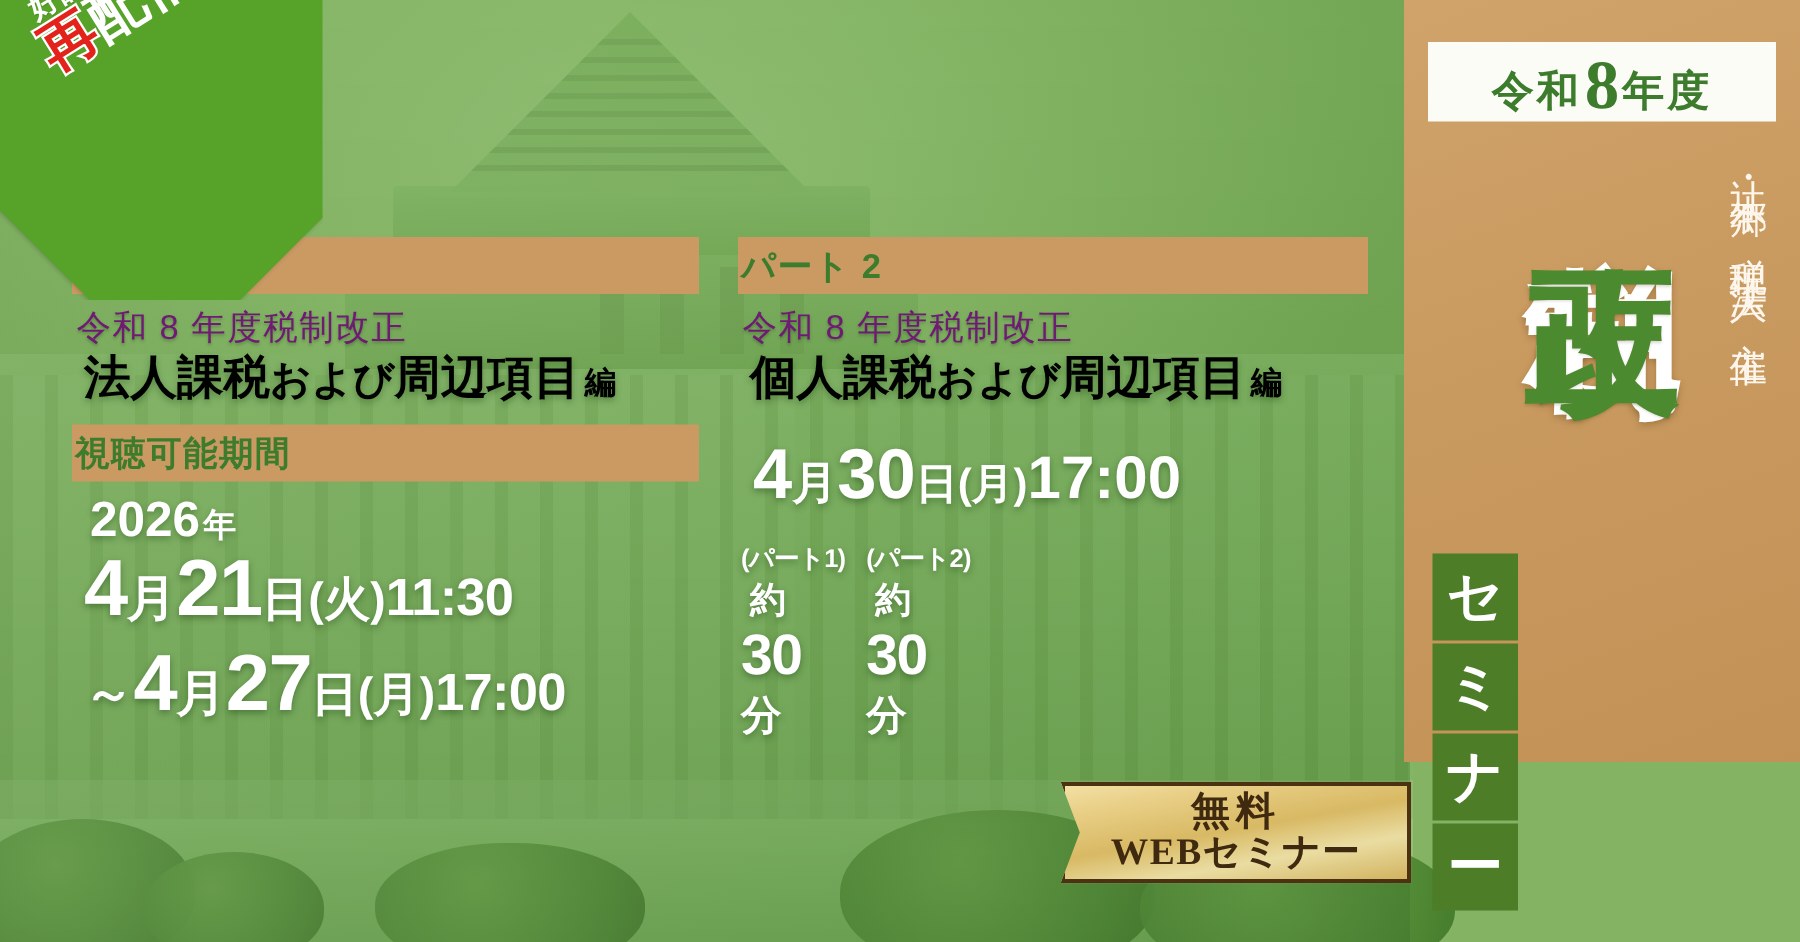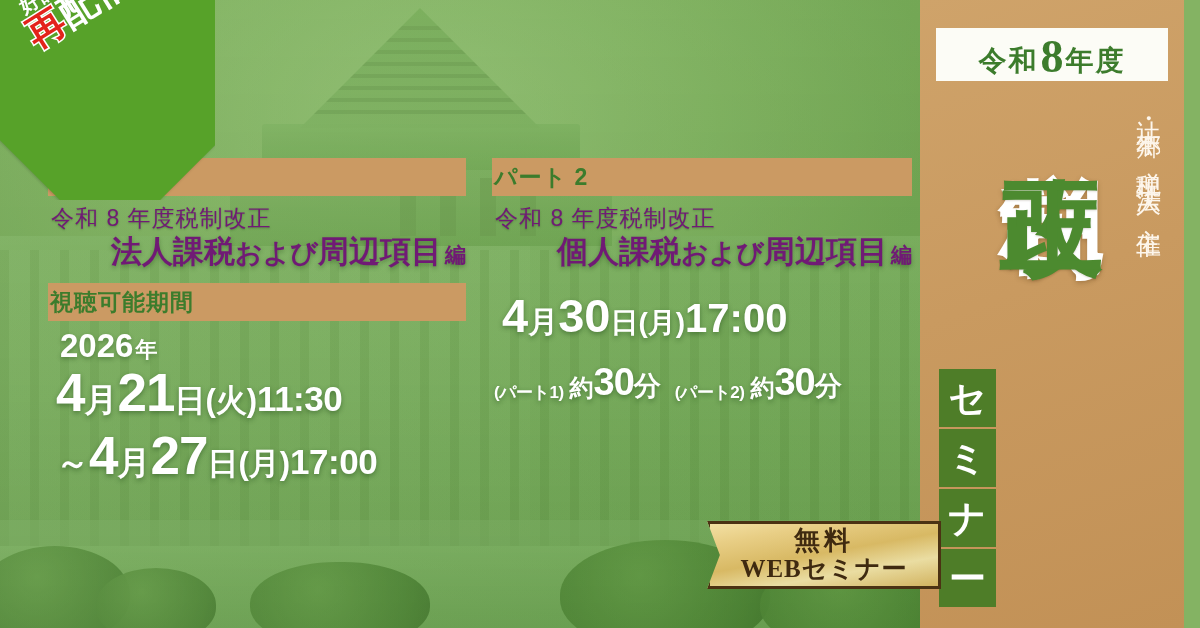--- a/index.html
+++ b/index.html
@@ -74,22 +74,22 @@
   .col-right{left:492px;width:420px;}
 
   .tanbar{background:#CB9A63;height:38px;display:flex;align-items:center;
     padding:0 2px;box-sizing:border-box;}
   .tanbar span{color:#3C7C2C;font-weight:900;font-size:23px;letter-spacing:1px;line-height:1;}
   .tanbar.wide{width:418px;}
   .tanbar.wide2{width:420px;}
 
   .sub{color:#701a75;font-size:23px;font-weight:500;margin:10px 0 0 3px;
     letter-spacing:1px;line-height:1.1;text-shadow:0 1px 2px rgba(30,70,20,.35);}
-  .headline{color:#701a75;font-weight:900;font-size:31px;margin:4px 0 0 8px;
-    letter-spacing:0px;line-height:1.1;text-shadow:0 2px 4px rgba(30,70,20,.40);white-space:nowrap;text-align:right;}
+  .headline{color:#000000;font-weight:900;font-size:31px;margin:4px 0 0 8px;
+    letter-spacing:0px;line-height:1.1;text-shadow:0 2px 4px rgba(30,70,20,.40);white-space:nowrap;}
   .headline .kana{font-size:27px;}
   .headline .suffix{font-size:21px;font-weight:700;margin-left:3px;}
 
   .yr{color:#ffffff;font-weight:800;font-size:33px;margin:8px 0 0 12px;line-height:1;
     text-shadow:0 2px 4px rgba(30,70,20,.4);}
   .yr .u{font-size:22px;font-weight:700;margin-left:2px;}
 
   .dateline{color:#ffffff;white-space:nowrap;margin-left:8px;line-height:1;
     text-shadow:0 2px 5px rgba(25,65,18,.45);}
   .dateline .big{font-size:53px;font-weight:800;letter-spacing:-1px;}
@@ -101,41 +101,41 @@
 
   .dl-line{color:#ffffff;white-space:nowrap;margin:9px 0 0 10px;line-height:1;
     text-shadow:0 2px 5px rgba(25,65,18,.45);}
   .dl-line .big{font-size:47px;font-weight:800;}
   .dl-line .mid{font-size:30px;font-weight:700;}
   .dl-line .sm{font-size:28px;font-weight:600;}
   .dl-line .time{font-size:40px;font-weight:700;}
 
   .durrow{display:flex;align-items:baseline;gap:14px;margin:10px 0 0 2px;color:#fff;
     white-space:nowrap;text-shadow:0 2px 5px rgba(25,65,18,.45);}
-  .durgrp{display:flex;align-items:flex-end;}
+  .durgrp{display:flex;align-items:flex-start;flex-direction:column;}
   .durgrp .tag{font-size:17px;font-weight:700;letter-spacing:-0.5px;}
   .durgrp .yaku{font-size:24px;font-weight:800;margin-left:6px;}
   .durgrp .num{font-size:38px;font-weight:900;letter-spacing:-1px;}
   .durgrp .fun{font-size:27px;font-weight:800;}
 
   
   .badge{position:absolute;left:707px;top:521px;width:234px;height:68px;z-index:7;
     background:linear-gradient(170deg,#F5E3A8 0%,#E8CE85 22%,#D8B964 48%,#EADDA2 70%,#CFAE58 100%);
     clip-path:polygon(0 0,100% 0,100% 100%,0 100%,5.5% 50%);
     filter:drop-shadow(0 2px 3px rgba(0,0,0,.25));}
   .badge-edge{position:absolute;inset:0;border:3px solid #4B3213;box-sizing:border-box;
     clip-path:polygon(0 0,100% 0,100% 100%,0 100%,5.5% 50%);}
   .badge-txt{position:absolute;inset:0;display:flex;flex-direction:column;
     align-items:center;justify-content:center;gap:1px;
     font-family:"Liberation Serif","DejaVu Serif",serif;color:#3F2A10;}
   .badge-t1{font-size:26px;font-weight:700;letter-spacing:4px;line-height:1;}
   .badge-t2{font-size:25px;font-weight:700;letter-spacing:1px;line-height:1.1;}
 
   
-  .panel{position:absolute;right:16px;top:0;width:264px;height:628px;z-index:5;
+  .panel{position:absolute;right:0;top:0;width:264px;height:508px;z-index:5;
     background:linear-gradient(160deg,#CFA36A 0%,#C99A60 45%,#C29156 100%);}
   .panel-box{position:absolute;left:16px;top:28px;width:232px;height:53px;background:#FCFCF6;
     display:flex;align-items:center;justify-content:center;}
   .panel-box .reiwa{font-family:"Liberation Serif","DejaVu Serif",serif;
     color:#3C7C2C;font-size:28px;font-weight:600;letter-spacing:2px;line-height:1;}
   .panel-box .eight{font-size:46px;font-weight:700;letter-spacing:0;margin:0 2px;
     position:relative;top:2px;}
 
   .vtitle{position:absolute;left:52px;top:88px;width:130px;
     font-family:"Liberation Serif","DejaVu Serif",serif;

